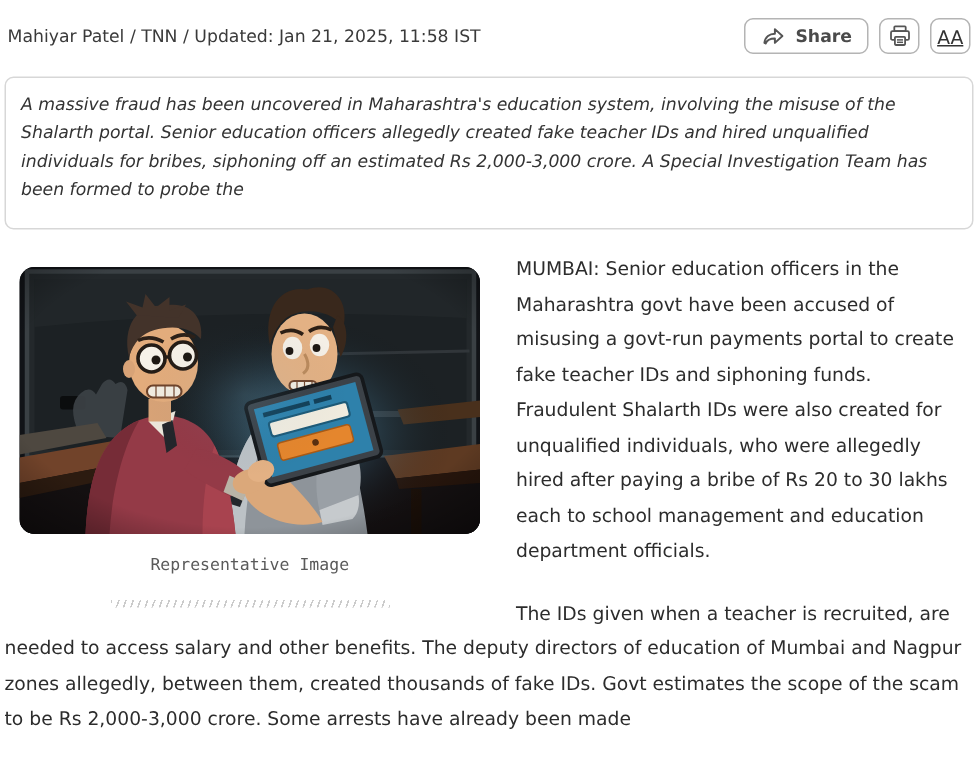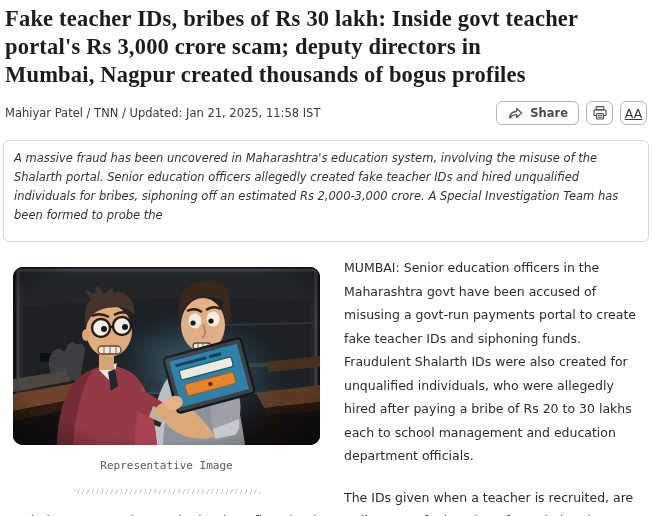--- a/index.html
+++ b/index.html
@@ -58,25 +58,20 @@
   .caption-divider{
     width:186px;height:5px;margin:11px auto 0 auto;
     background:repeating-linear-gradient(110deg,#cbcbcb 0px,#cbcbcb 1px,transparent 1px,transparent 4.5px);
   }
 </style>
 </head>
 <body>
 
 <div class="page">
 
-  <h1>
-    <div class="hl-line">Fake teacher IDs, bribes of Rs 30 lakh: Inside govt teacher</div>
-    <div class="hl-line">portal's Rs 3,000 crore scam; deputy directors in</div>
-    <div class="hl-line">Mumbai, Nagpur created thousands of bogus profiles</div>
-  </h1>
 
   <div class="byline-row">
     <span class="byline">Mahiyar Patel / TNN / Updated: Jan 21, 2025, 11:58 IST</span>
     <span class="actions">
       <button class="btn">
         <span>
           <svg width="17" height="14" viewBox="0 0 17 14">
             <path d="M2.6 11.6 C3.1 7.6 6.1 5.6 9.6 5.5 L9.6 2.4 L14.6 7 L9.6 11.6 L9.6 8.7 C6.6 8.7 4.4 9.6 3.4 12 Z" fill="none" stroke="#555" stroke-width="1.3" stroke-linejoin="round"></path>
           </svg>
         </span>

